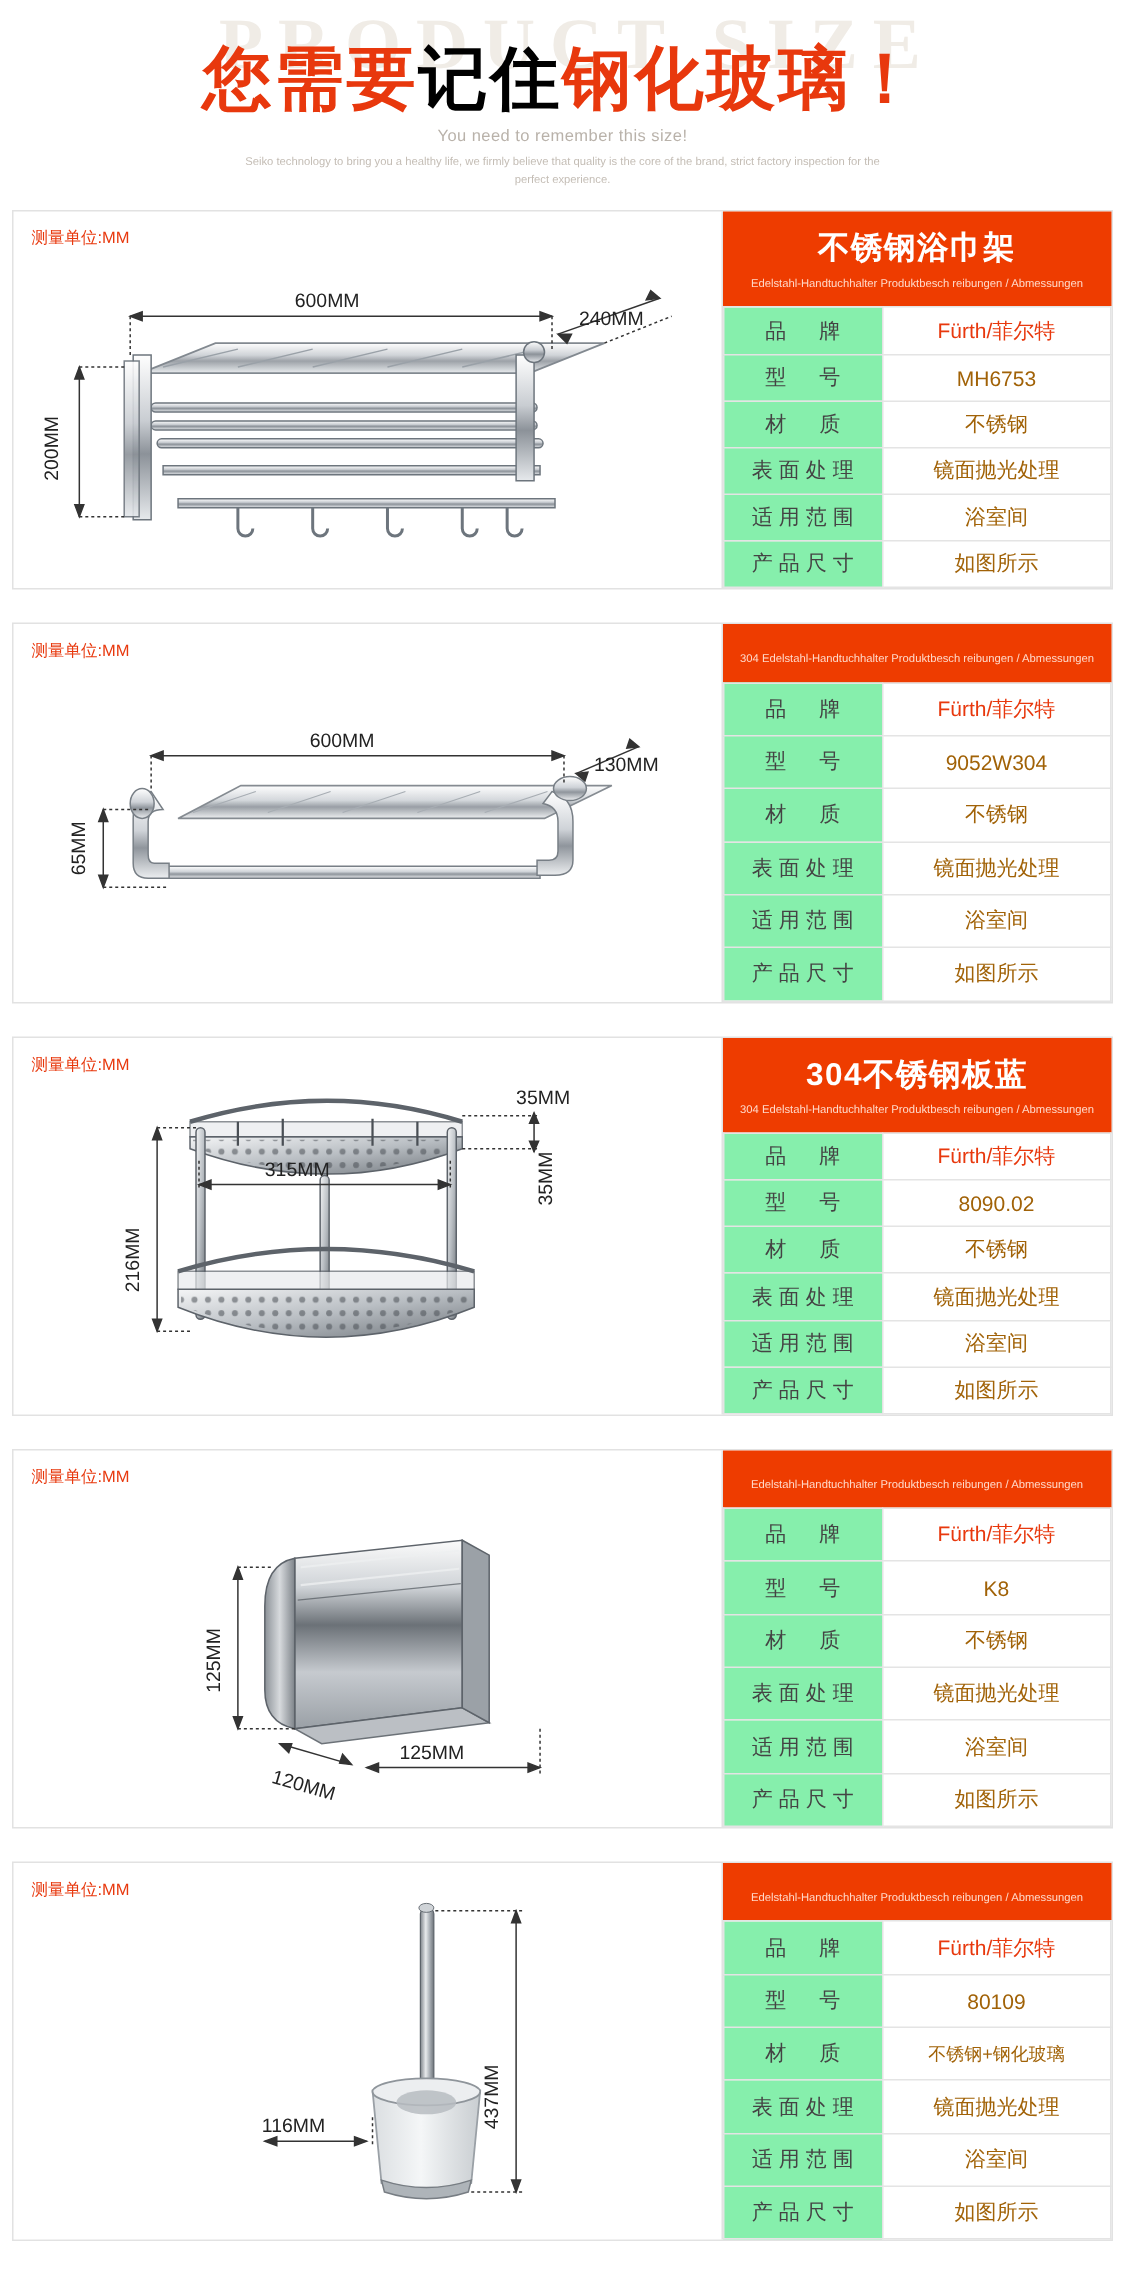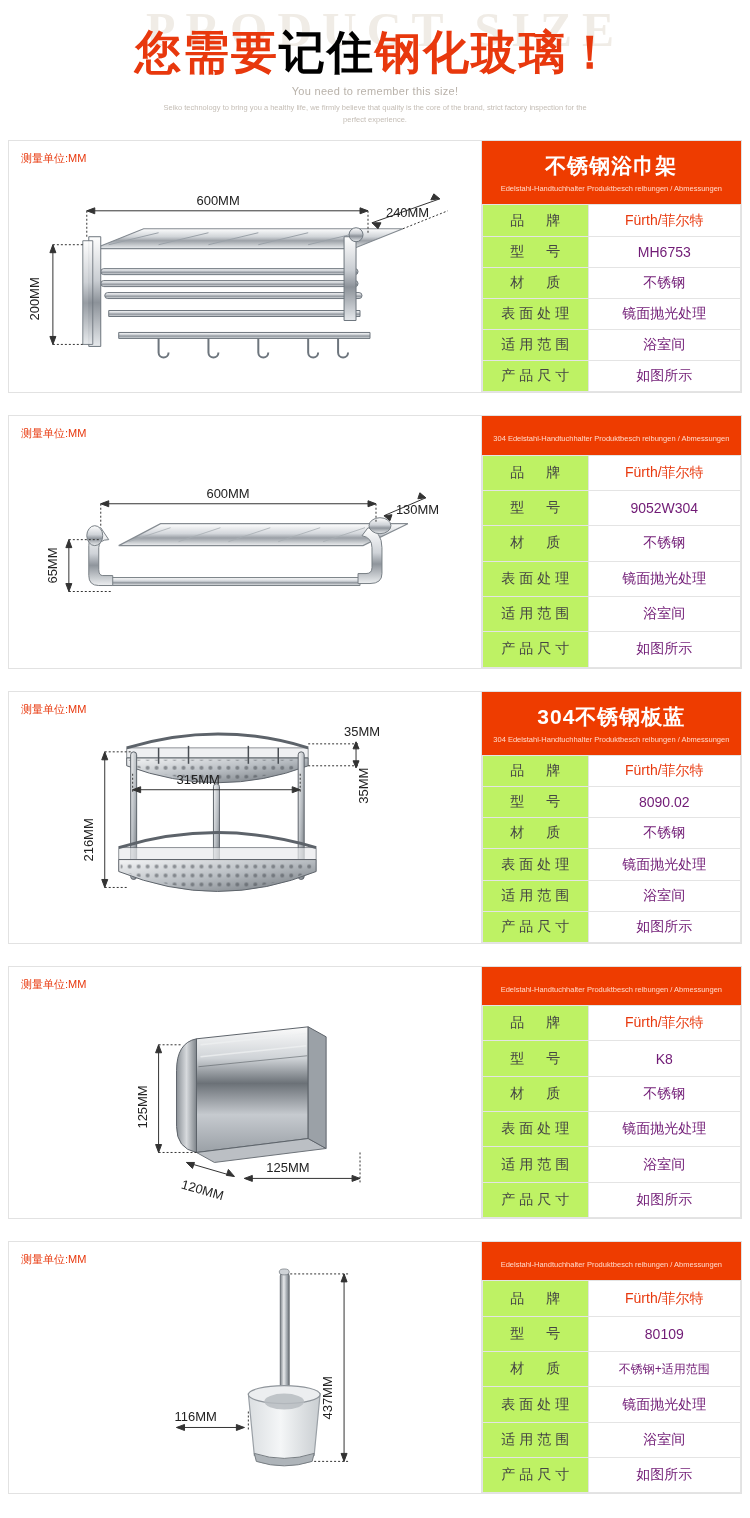--- a/index.html
+++ b/index.html
@@ -111,26 +111,26 @@
   table.spec-table{
     width:100%;
     border-collapse:collapse;
     flex:1;
   }
   table.spec-table td{
     border:1px solid #e4e4e4;
     height:29px;
     font-size:14px;
     text-align:center;
-    color:#701a75;
+    color:#a16207;
     padding:0 4px;
   }
   table.spec-table td.k{
     width:41%;
-    background:#bef264;
+    background:#86efac;
     letter-spacing:4px;
     text-indent:4px;
     color:#444;
   }
   table.spec-table td.v.brand{
     color:#e8380d;
   }
   td.v.small{font-size:12px;}
 
   
@@ -616,21 +616,21 @@
           <tr>
               <td class="k">品　牌</td>
               <td class="v brand">Fürth/菲尔特</td>
             </tr>
           <tr>
               <td class="k">型　号</td>
               <td class="v">80109</td>
             </tr>
           <tr>
               <td class="k">材　质</td>
-              <td class="v small">不锈钢+适用范围</td>
+              <td class="v small">不锈钢+钢化玻璃</td>
             </tr>
           <tr>
               <td class="k">表面处理</td>
               <td class="v">镜面抛光处理</td>
             </tr>
           <tr>
               <td class="k">适用范围</td>
               <td class="v">浴室间</td>
             </tr>
           <tr>

